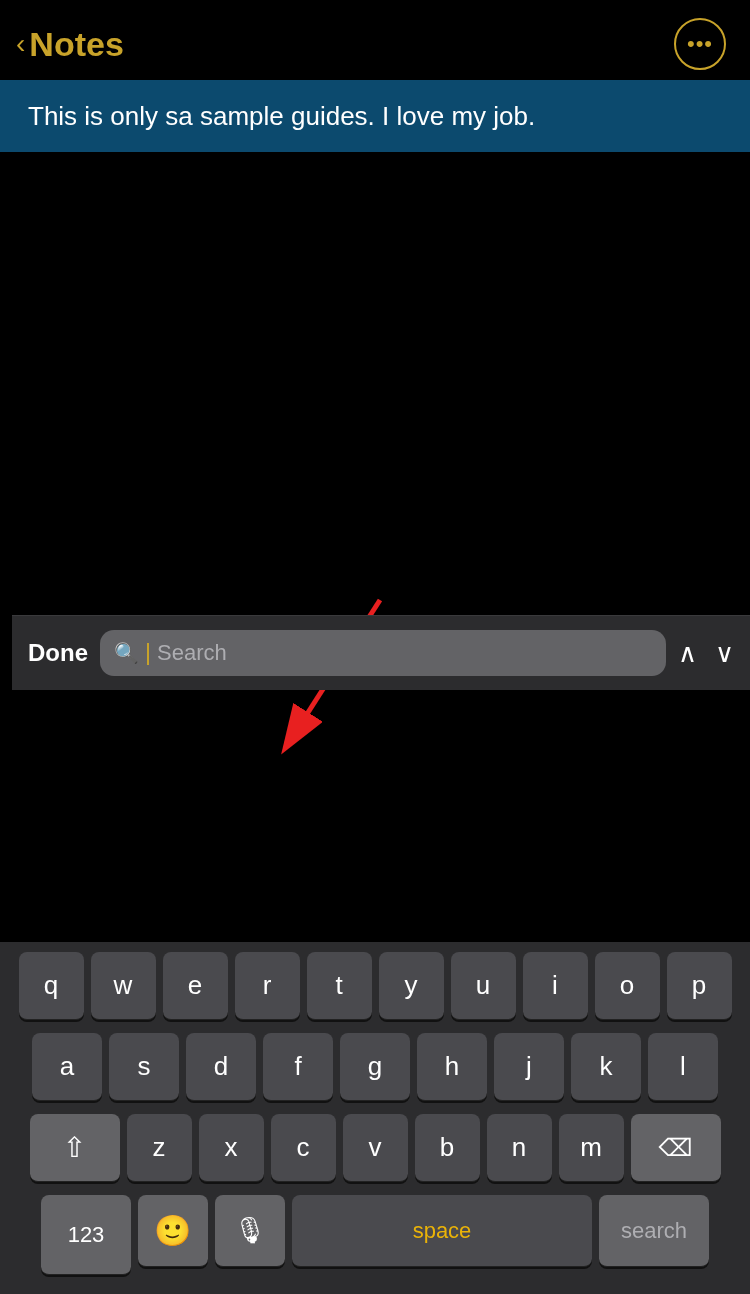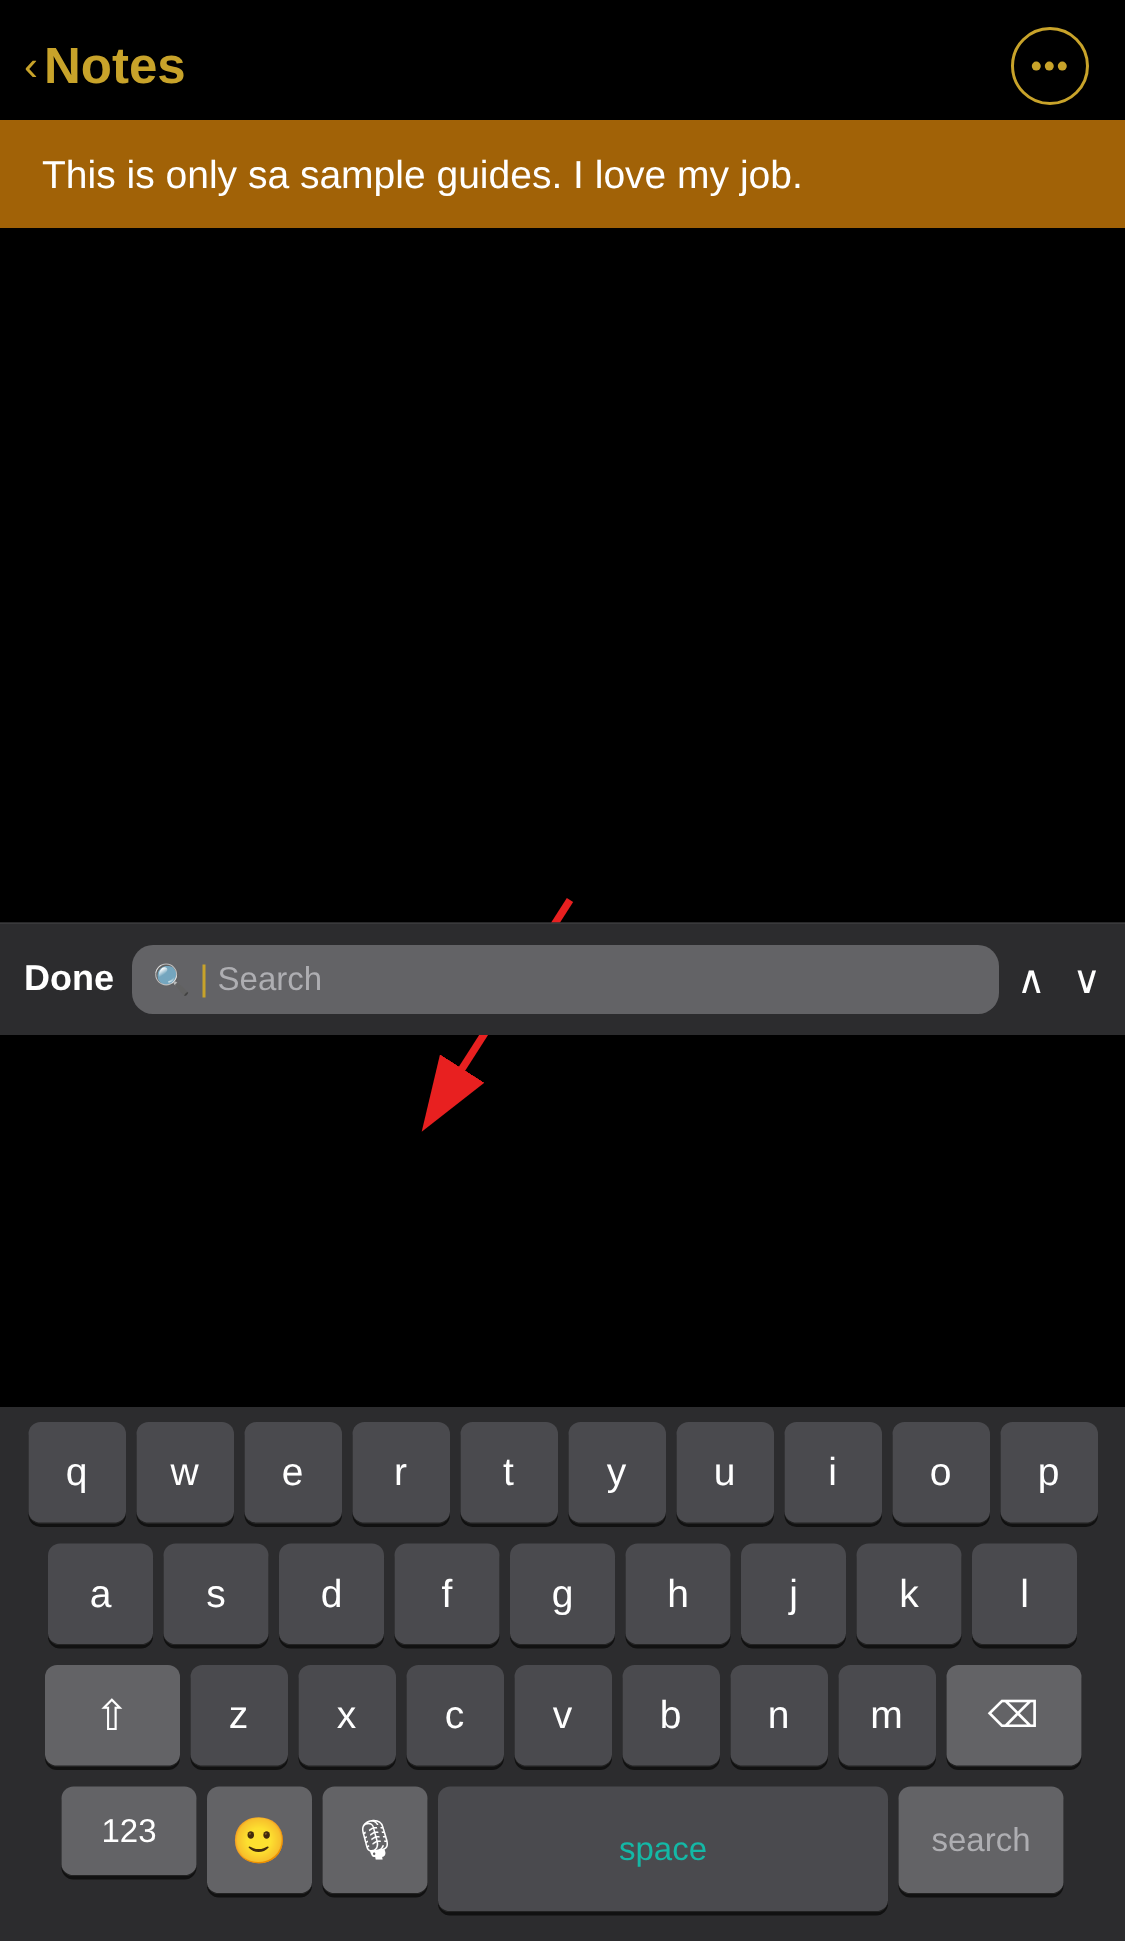--- a/index.html
+++ b/index.html
@@ -57,36 +57,36 @@
     .more-dots {
       color: #c8a32a;
       font-size: 22px;
       letter-spacing: 1px;
       line-height: 1;
     }
 
     
     .note-content {
       padding: 18px 28px;
-      background: #a16207;
+      background: #0c4a6e;
       flex: 1;
     }
 
     .note-text {
       color: #fff;
       font-size: 26px;
       font-weight: 400;
       line-height: 1.4;
     }
 
     
     .find-bar {
       position: absolute;
       bottom: 604px;
-      left: 0;
+      left: 12px;
       right: 0;
       background: #2c2c2e;
       display: flex;
       align-items: center;
       padding: 14px 16px;
       gap: 12px;
       border-top: 1px solid #3a3a3c;
     }
 
     .done-btn {
@@ -193,21 +193,21 @@
 
     .key-delete {
       width: 90px;
       height: 68px;
       background: #636366;
     }
 
     
     .key-123 {
       width: 90px;
-      height: 60px;
+      height: 80px;
       background: #636366;
       font-size: 22px;
     }
 
     .key-emoji {
       width: 70px;
       height: 72px;
       background: #636366;
       font-size: 30px;
     }
@@ -215,23 +215,23 @@
     .key-mic {
       width: 70px;
       height: 72px;
       background: #636366;
       font-size: 26px;
     }
 
     .key-space {
       flex: 1;
       max-width: 300px;
-      height: 84px;
-      font-size: 22px;
-      color: #14b8a6;
+      height: 72px;
+      font-size: 22px;
+      color: #eab308;
     }
 
     .key-search {
       width: 110px;
       height: 72px;
       background: #636366;
       font-size: 22px;
       color: #aeaeb2;
     }
 

